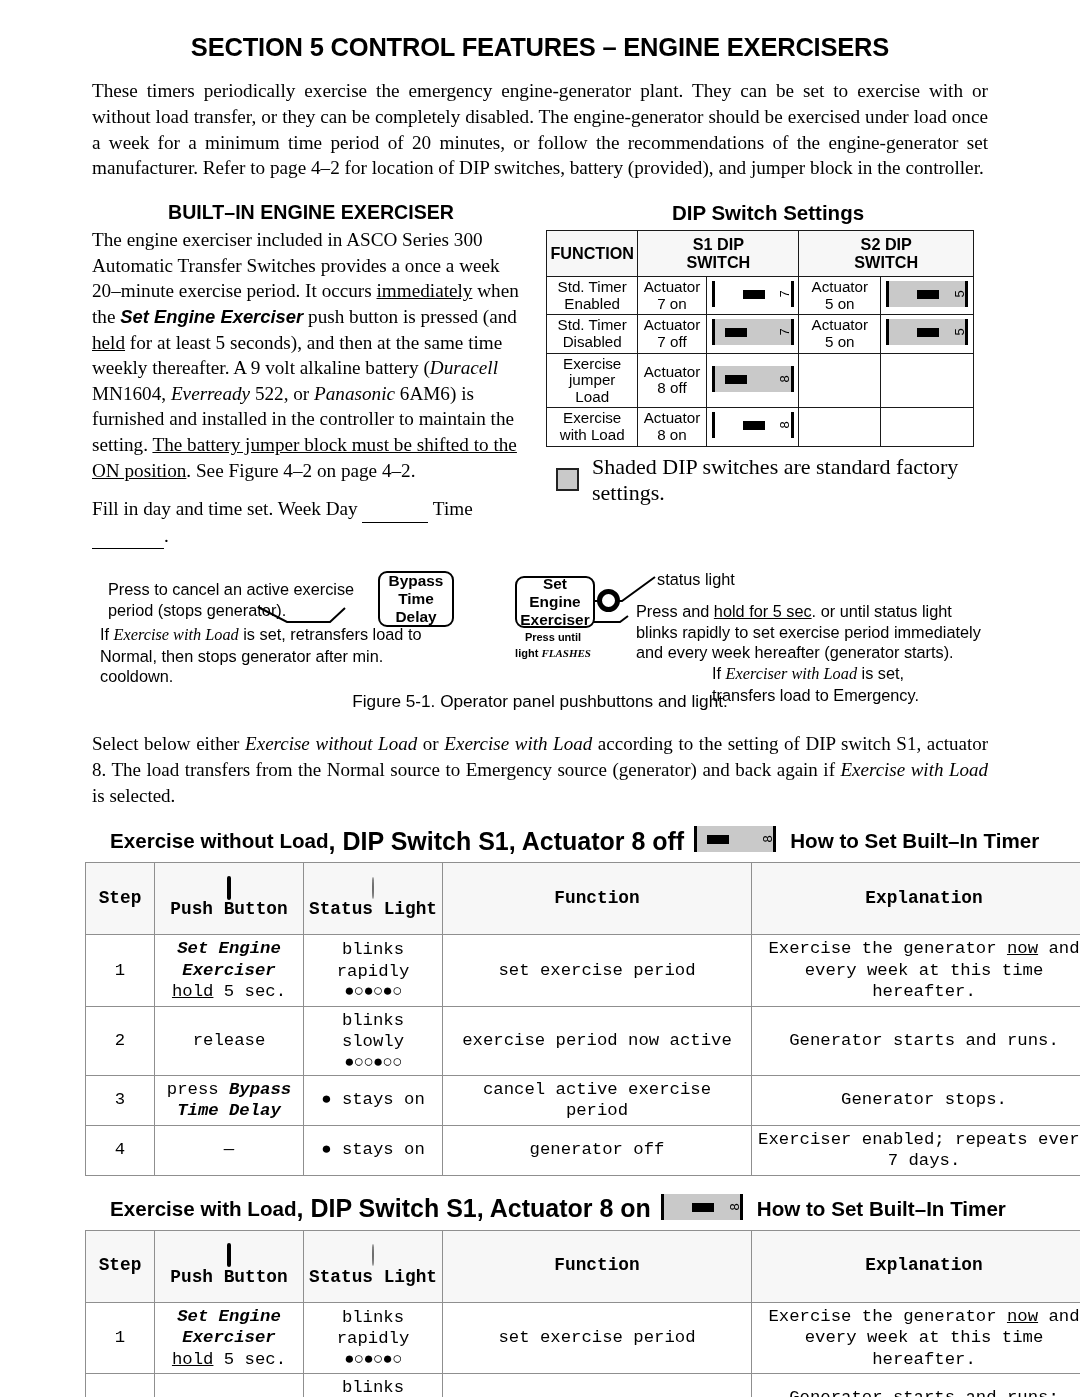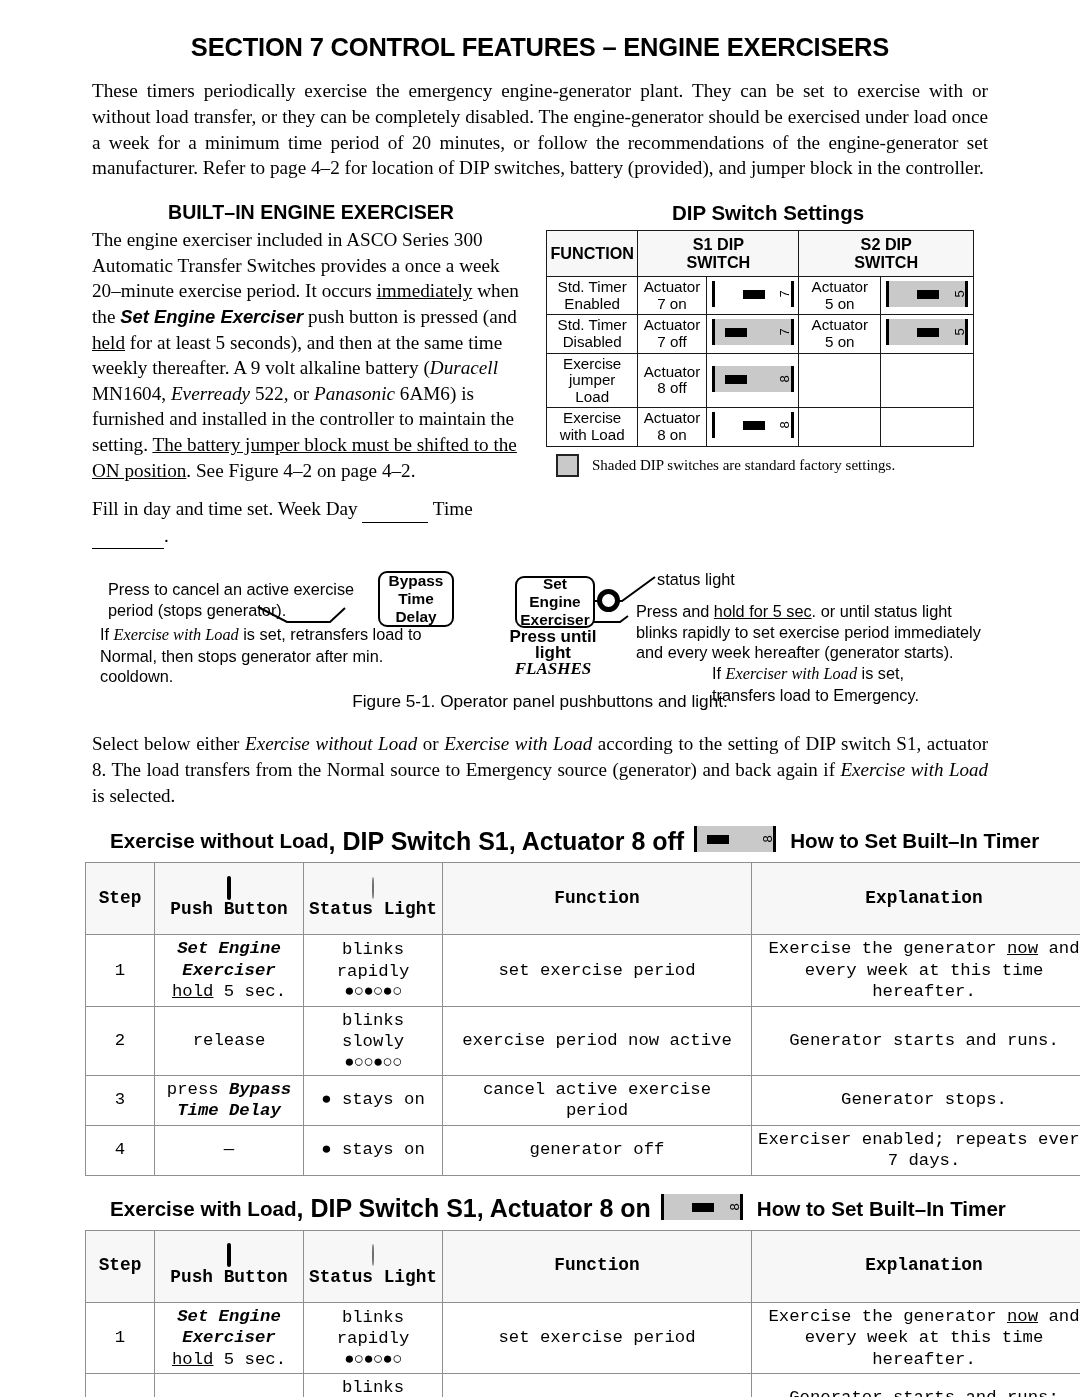--- a/index.html
+++ b/index.html
@@ -71,21 +71,21 @@
   .dipsw .slider.left{left:10px;}
   .dipsw .slider.right{right:26px;}
   .dipsw .num{
     position:absolute;top:4px;font-size:13px;line-height:18px;
     transform:rotate(-90deg);font-family:"Liberation Sans", sans-serif;
   }
   .dipsw .num.atright{right:2px;}
 
   .shaded-note{
     display:flex;align-items:center;margin:7px 0 0 10px;
-    font-family:"Liberation Serif", serif;font-size:15px;
+    font-family:"Liberation Serif", serif;font-size:22px;
   }
   .shade-box{
     width:19px;height:19px;background:#c9c9c9;border:2px solid #222;
     margin-right:13px;flex:0 0 auto;
   }
 
   
   .figure{position:relative;height:158px;margin:16px 0 0 0;}
   .fig-txt{
     position:absolute;font-family:"Liberation Sans", sans-serif;
@@ -93,21 +93,21 @@
   }
   .btn-box{
     position:absolute;border:2.2px solid #000;border-radius:9px;
     font-family:"Liberation Sans", sans-serif;font-weight:bold;
     font-size:15.4px;line-height:18px;text-align:center;
     display:flex;flex-direction:column;justify-content:center;
     background:#fff;
   }
   .press-until{
     position:absolute;font-family:"Liberation Sans", sans-serif;
-    font-weight:bold;font-size:17px;line-height:16px;text-align:center;
+    font-weight:bold;font-size:11px;line-height:16px;text-align:center;
   }
   .led{
     position:absolute;width:23px;height:23px;border-radius:50%;
     border:5.5px solid #000;background:#fff;box-sizing:border-box;
   }
   .fig-caption{
     position:absolute;font-family:"Liberation Sans", sans-serif;
     font-size:17.2px;text-align:center;width:100%;
   }
   svg.leader{position:absolute;left:0;top:0;overflow:visible;}
@@ -149,21 +149,21 @@
   }
   .hdr-lbl{display:block;font-weight:bold;font-size:17.8px;}
   .bi{font-weight:bold;font-style:italic;}
   .dots{letter-spacing:-0.6px;font-size:17px;display:block;line-height:19px;}
 </style>
 </head>
 <body>
 
 <div class="page">
 
-  <div class="section-title">SECTION 7  CONTROL FEATURES – ENGINE EXERCISERS</div>
+  <div class="section-title">SECTION 5  CONTROL FEATURES – ENGINE EXERCISERS</div>
 
   <div class="intro">These timers periodically exercise the emergency engine-generator plant.  They can be set to exercise with or without load transfer, or they can be completely disabled.  The engine-generator should be exercised under load once a week for a minimum time period of 20 minutes, or follow the recommendations of the engine-generator set manufacturer.  Refer to page 4–2 for location of DIP switches, battery (provided), and jumper block in the controller.</div>
 
   <div class="cols">
 
     <div class="col-left">
       <div class="h2-left">BUILT–IN ENGINE EXERCISER</div>
       <div class="body-text">
         <p><span>The engine exerciser included in ASCO Series 300 Automatic Transfer Switches provides a once a week 20–minute exercise period.  It occurs </span><u class="ul">immediately</u><span> when the </span><b class="sans-bi">Set Engine Exerciser</b><span> push button is pressed (and </span><u class="ul">held</u><span> for at least 5 seconds), and then at the same time weekly thereafter.  A 9 volt alkaline battery (</span><i>Duracell</i><span> MN1604, </span><i>Everready</i><span> 522, or </span><i>Panasonic</i><span> 6AM6) is furnished and installed in the controller to maintain the setting.  </span><u class="ul">The battery jumper block must be shifted to the ON position</u><span>.  See Figure 4–2 on page 4–2.</span></p>
         <p class="gap-p"><span>Fill in day and time set.  Week Day </span><span class="blank-line" style="width:66px;">&nbsp;</span><span> Time </span><span class="blank-line" style="width:72px;">&nbsp;</span><span>.</span></p>

